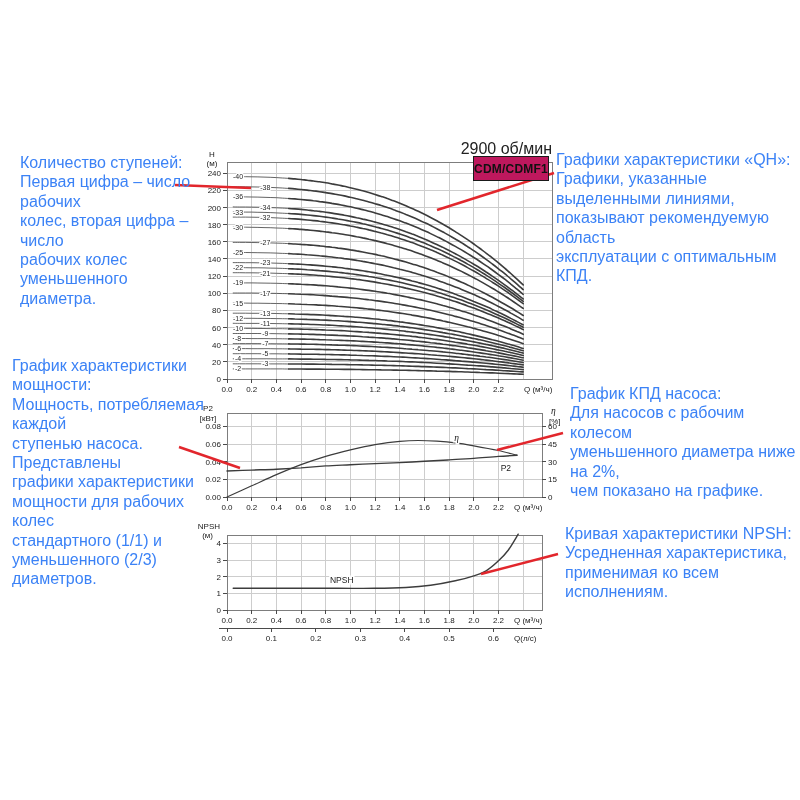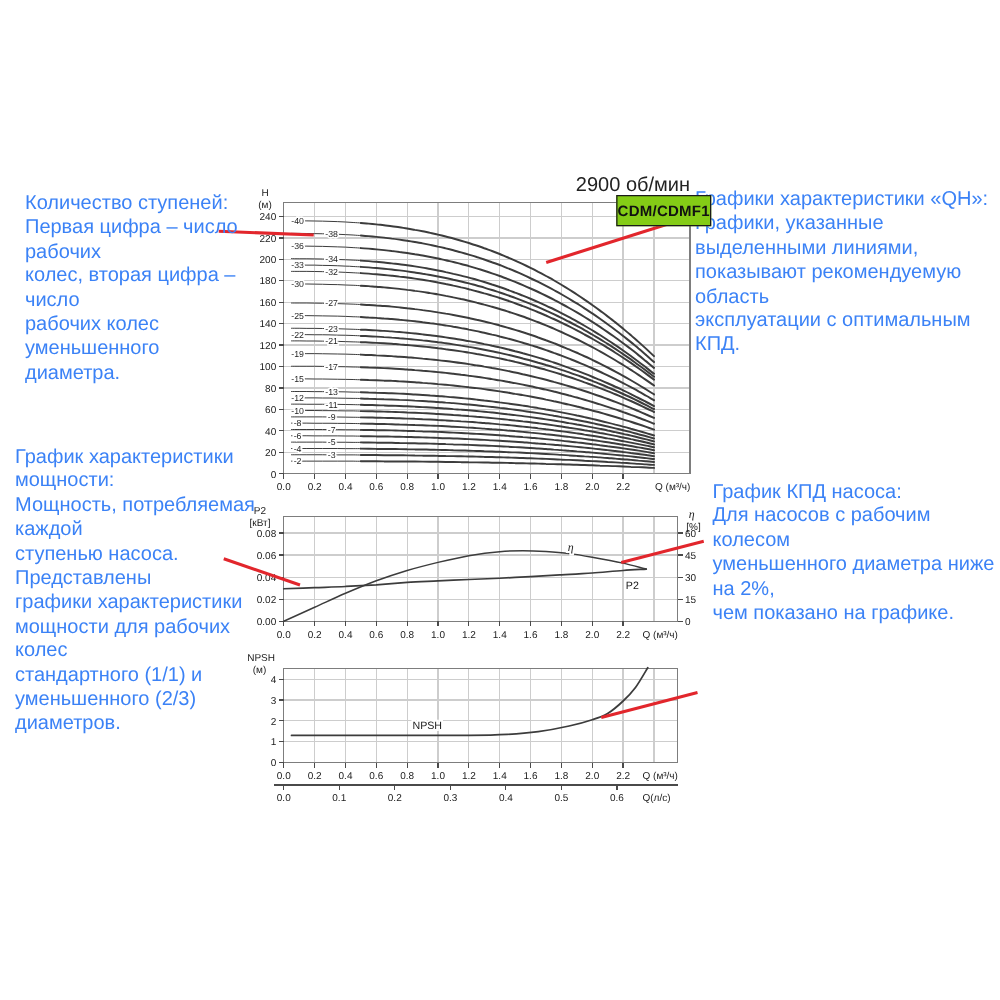--- a/index.html
+++ b/index.html
@@ -2,22 +2,22 @@
 <html><head>
 <meta charset="utf-8">
 <style>
   html,body{margin:0;padding:0;background:#fff;}
   body{width:800px;height:800px;overflow:hidden;font-family:"Liberation Sans",sans-serif;}
   .page{position:relative;width:800px;height:800px;background:#fff;}
   #charts{position:absolute;left:0;top:0;width:800px;height:800px;}
   .note{position:absolute;font-size:16px;line-height:19.4px;color:#3b82f6;white-space:pre-line;z-index:2;}
   #rpm-label{position:absolute;left:430px;top:140px;width:122px;text-align:right;font-size:16px;color:#222;z-index:3;}
   #model-badge{position:absolute;left:473px;top:156px;width:74px;height:23px;border:1.6px solid #1a1a1a;
-    background:#84cc16;display:flex;align-items:center;justify-content:center;
-    font-size:12px;font-weight:600;letter-spacing:.2px;color:#111;z-index:3;margin-left:20px;}
+    background:#be185d;display:flex;align-items:center;justify-content:center;
+    font-size:12px;font-weight:600;letter-spacing:.2px;color:#111;z-index:3;}
   
   .grid{stroke:#cdcdcd;stroke-width:1;shape-rendering:crispEdges;}
   .frame{fill:none;stroke:#7d7d7d;stroke-width:1;shape-rendering:crispEdges;}
   .axl{stroke:#4a4a4a;stroke-width:1;shape-rendering:crispEdges;}
   .tick{font:8px "Liberation Sans",sans-serif;fill:#1a1a1a;}
   .axt{font:8px "Liberation Sans",sans-serif;fill:#1a1a1a;}
   .curve{fill:none;stroke:#3c3c3c;stroke-linecap:round;stroke-linejoin:round;}
   .clab{font:7px "Liberation Sans",sans-serif;fill:#1f1f1f;paint-order:stroke;stroke:#fff;stroke-width:2.6px;}
   .slab{font:8.5px "Liberation Sans",sans-serif;fill:#1a1a1a;paint-order:stroke;stroke:#fff;stroke-width:3px;}
   .ilab{font:9.5px "Liberation Serif",serif;font-style:italic;}
@@ -360,16 +360,19 @@
 графики характеристики
 мощности для рабочих колес
 стандартного (1/1) и
 уменьшенного (2/3) диаметров.</div>
 
   <div class="note" style="left:570px;top:384px;width:232px;">График КПД насоса:
 Для насосов с рабочим колесом
 уменьшенного диаметра ниже на 2%,
 чем показано на графике.</div>
 
+  <div class="note" style="left:565px;top:524px;width:236px;">Кривая характеристики NPSH:
+Усредненная характеристика,
+применимая ко всем исполнениям.</div>
 
   <div id="rpm-label">2900 об/мин</div>
   <div id="model-badge">CDM/CDMF1</div>
 </div>
 
 </body></html>

